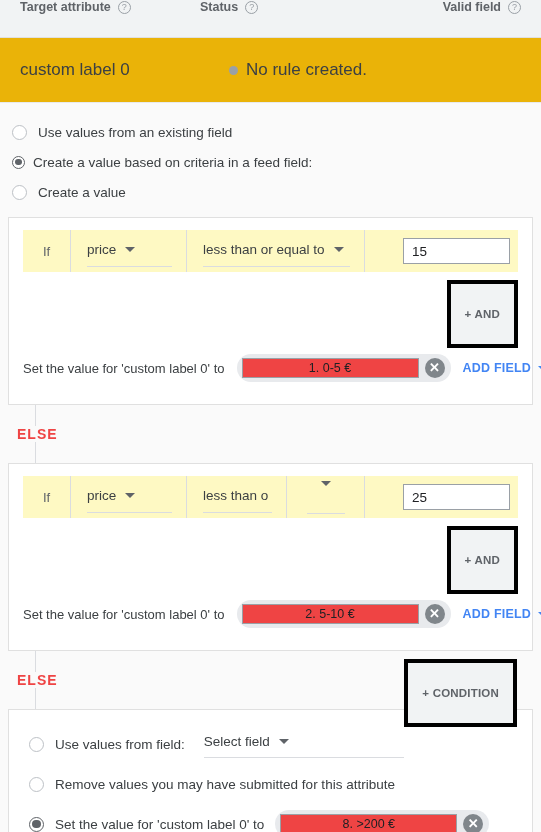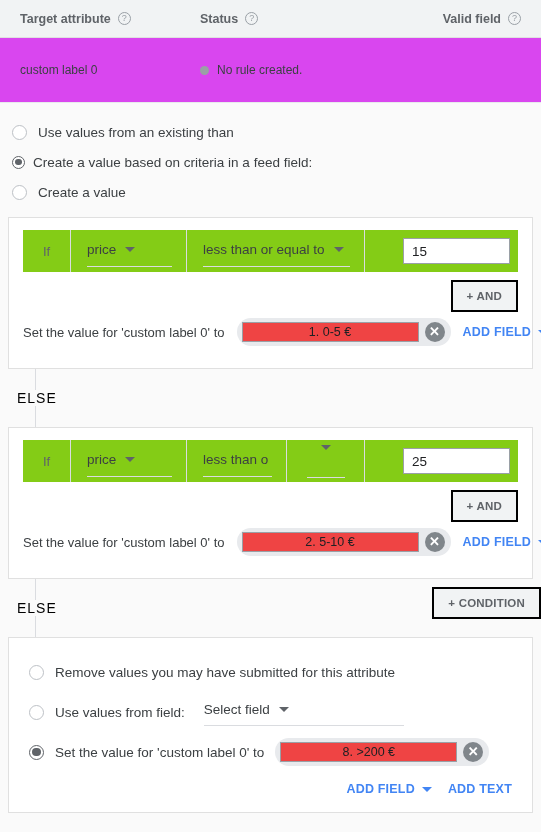--- a/index.html
+++ b/index.html
@@ -9,40 +9,41 @@
     font-family: "Liberation Sans", sans-serif;
     color: #3c4043;
     overflow: hidden;
   }
   .page { position: relative; width: 541px; height: 832px; background: #fafafa; }
 
   
   .table-head {
     height: 38px; background: #f1f3f4;
     border-bottom: 1px solid #e0e0e0;
-    display: flex; align-items: center;
+    display: flex; align-items: flex-start;
     font-size: 12.5px; font-weight: bold; color: #5f6368;
   }
   .th { display: flex; align-items: center; gap: 7px; }
   .th-target { padding-left: 20px; width: 200px; }
   .th-status { width: 220px; }
   .th-valid { flex: 1; justify-content: flex-end; padding-right: 20px; }
   .help-icon {
     width: 13px; height: 13px; border-radius: 50%;
     border: 1px solid #9aa0a6; color: #9aa0a6;
     font-size: 9px; font-weight: normal; line-height: 11px;
     text-align: center; display: inline-block; flex: none;
   }
 
   
   .status-row {
-    height: 65px; background: #d946ef;
+    height: 65px; background: #eab308;
     border-bottom: 1px solid #e8eaed;
     display: flex; align-items: center;
-    font-size: 12px;
+    font-size: 17px;
+    gap: 29px;
   }
   .sr-target { padding-left: 20px; width: 200px; color: #3c4043; }
   .sr-status { display: flex; align-items: center; gap: 8px; color: #3c4043; }
   .dot { width: 9px; height: 9px; border-radius: 50%; background: #9aa0a6; flex: none; }
 
   
   .radio-group { padding: 14px 0 10px 12px; background: #fafafa; }
   .radio-row { display: flex; align-items: center; gap: 11px; height: 30px; font-size: 13.5px; }
   .radio {
     width: 15px; height: 15px; border-radius: 50%;
@@ -58,21 +59,21 @@
   .radio-row.tight .radio { width: 13px; height: 13px; border-width: 1.4px; }
   .radio-row.tight .radio.checked::after { inset: 2.2px; }
 
   
   .card {
     margin: 0 8px; background: #fff;
     border: 1px solid #e0e0e0;
   }
   .cond-bar {
     margin: 12px 14px 0 14px;
-    background: #84cc16;
+    background: #fef9c3;
     display: flex; align-items: stretch; height: 42px;
   }
   .cell {
     display: flex; align-items: center;
     border-right: 1px solid #dadce0;
     position: relative;
   }
   .cell:last-child { border-right: none; }
   .cell-if { width: 48px; justify-content: center; font-size: 13px; color: #5f6368; }
   .cell-field { width: 116px; padding-left: 16px; }
@@ -107,23 +108,23 @@
   .num-input {
     width: 100%; height: 26px;
     border: 1px solid #9aa0a6; background: #fff;
     font-size: 13.5px; color: #202124;
     padding: 0 8px; font-family: "Liberation Sans", sans-serif; margin-left: 28px;
   }
 
   
   .and-wrap { display: flex; justify-content: flex-end; padding: 8px 14px 0 0; }
   .btn-flat {
-    background: #f1f3f4; border: 2px solid #000000;
+    background: #f1f3f4; border: 4px solid #000000;
     font-size: 11.5px; font-weight: bold; color: #5f6368;
-    padding: 8px 14px; letter-spacing: .2px;
+    padding: 24px 14px; letter-spacing: .2px;
     font-family: "Liberation Sans", sans-serif; cursor: pointer;
   }
 
   
   .setval {
     display: flex; align-items: center; gap: 12px;
     padding: 6px 14px 22px 14px; font-size: 13px;
   }
   .setval-label { color: #3c4043; white-space: nowrap; }
   .chip {
@@ -158,26 +159,26 @@
   
   .else-block {
     position: relative; background: #fafafa;
     height: 58px; display: flex; align-items: center;
   }
   .else-block .vline {
     position: absolute; left: 35px; top: 0; bottom: 0;
     width: 1px; background: #dadce0;
   }
   .else-txt {
-    font-size: 14px; color: #000000; letter-spacing: 1px;
+    font-size: 14px; color: #ef4444; letter-spacing: 1px;
     padding-left: 17px; position: relative; z-index: 2;
-    background: #fafafa; padding-right: 8px;
+    background: #fafafa; padding-right: 8px; font-weight: bold;
   }
   .else-block .cond-btn-wrap {
-    position: absolute; right: 0; top: 8px;
+    position: absolute; right: 24px; top: 8px;
   }
 
   
   .final-card { margin: 0 8px; background: #fff; border: 1px solid #e0e0e0; padding: 14px 0 16px 0; }
   .final-row { display: flex; align-items: center; gap: 11px; padding: 0 20px; height: 40px; font-size: 13.5px; }
   .select-field {
     display: flex; align-items: center; gap: 9px;
     font-size: 13.5px; color: #3c4043;
     position: relative; padding-bottom: 5px; margin-left: 8px;
     min-width: 200px;
@@ -212,21 +213,21 @@
     <div class="sr-target">custom label 0</div>
     <div class="sr-status">
       <span class="dot"></span>
       <span>No rule created.</span>
     </div>
   </div>
 
   <div class="radio-group">
     <div class="radio-row">
       <span class="radio"></span>
-      <span>Use values from an existing than</span>
+      <span>Use values from an existing field</span>
     </div>
     <div class="radio-row tight">
       <span class="radio checked"></span>
       <span>Create a value based on criteria in a feed field:</span>
     </div>
     <div class="radio-row">
       <span class="radio"></span>
       <span>Create a value</span>
     </div>
   </div>
@@ -314,29 +315,29 @@
     <span class="vline"></span>
     <span class="else-txt">ELSE</span>
     <span class="cond-btn-wrap">
       <button class="btn-flat">+ CONDITION</button>
     </span>
   </div>
 
   <div class="final-card">
     <div class="final-row">
       <span class="radio"></span>
-      <span>Remove values you may have submitted for this attribute</span>
-    </div>
-    <div class="final-row">
-      <span class="radio"></span>
       <span>Use values from field:</span>
       <span class="select-field">
         <span>Select field</span>
         <span class="caret"></span>
       </span>
+    </div>
+    <div class="final-row">
+      <span class="radio"></span>
+      <span>Remove values you may have submitted for this attribute</span>
     </div>
     <div class="final-row">
       <span class="radio checked"></span>
       <span>Set the value for 'custom label 0' to</span>
       <span class="chip">
         <input class="chip-input" type="text" value="8. &gt;200 €" style="">
         <span class="chip-x">✕</span>
       </span>
     </div>
     <div class="final-links">

